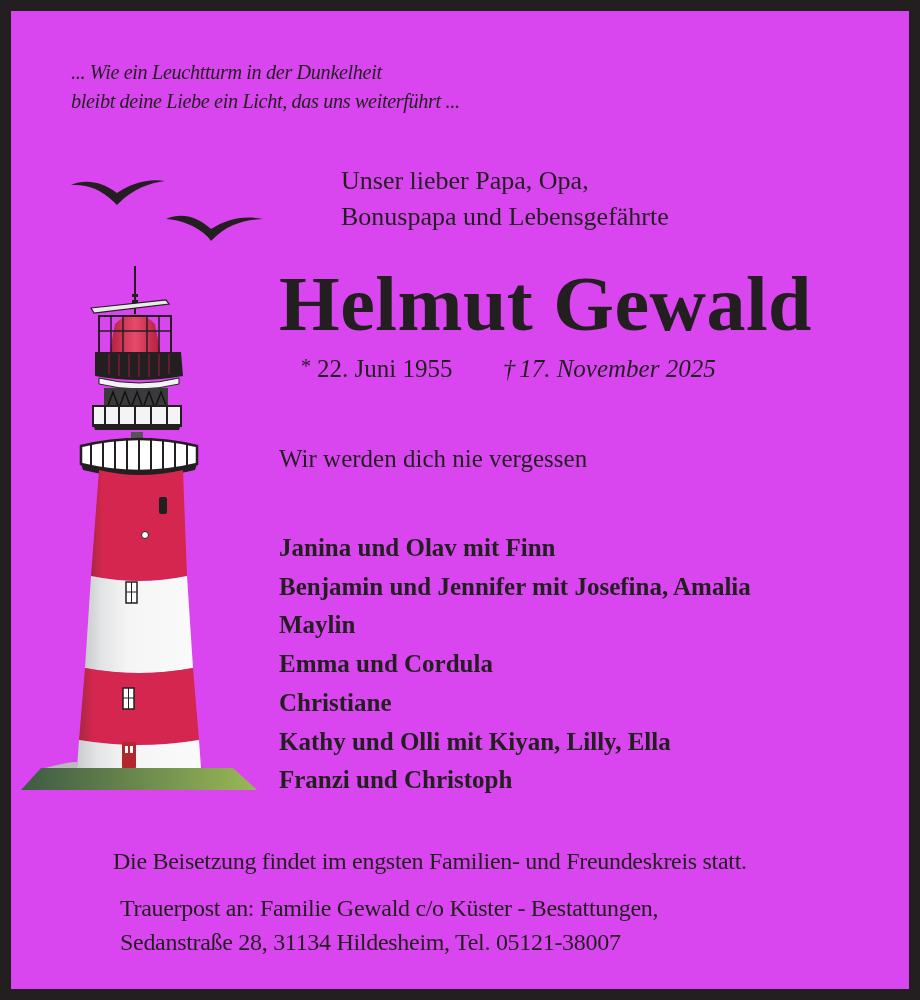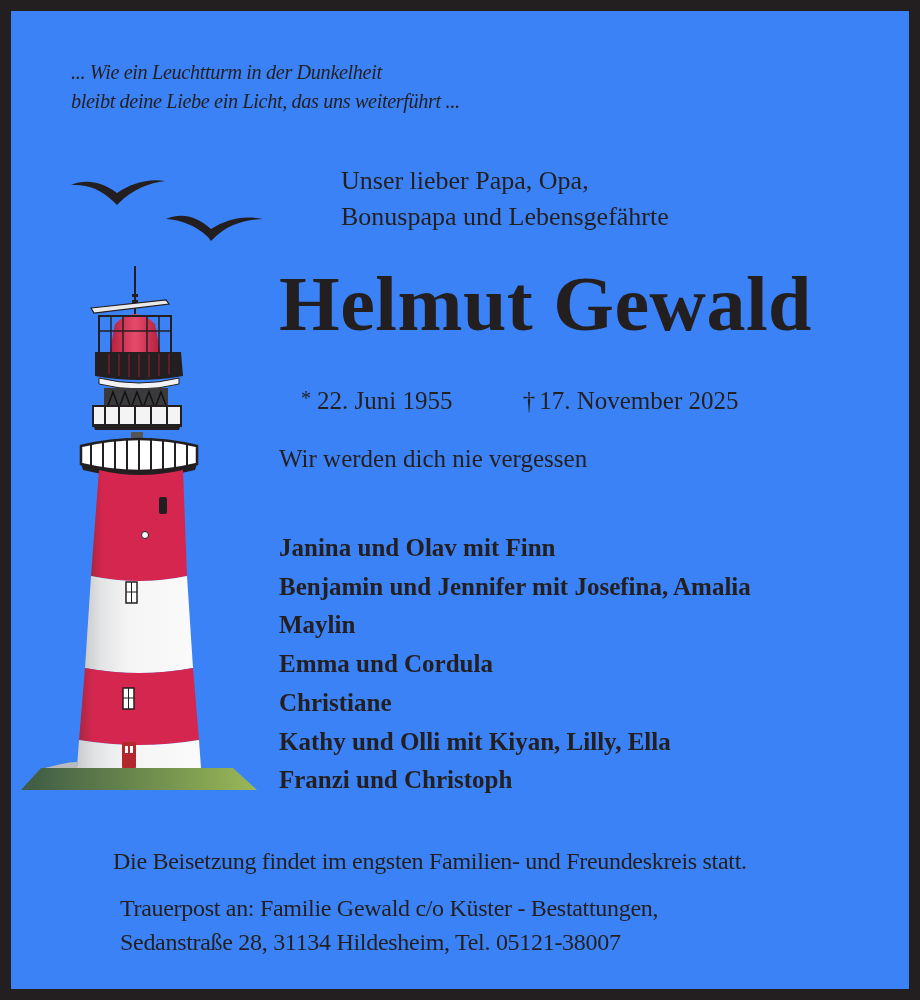--- a/index.html
+++ b/index.html
@@ -1,19 +1,19 @@
 <!DOCTYPE html>
 <html><head>
 <meta charset="utf-8">
 <style>
   html, body { margin: 0; padding: 0; }
   body { width: 920px; height: 1000px; background: #231f20; position: relative; overflow: hidden; }
   .card {
     position: absolute; left: 11px; top: 11px; width: 898px; height: 978px;
-    background: #3b82f6; box-sizing: border-box;
+    background: #d946ef; box-sizing: border-box;
   }
   .serif { font-family: "Liberation Serif", "DejaVu Serif", serif; color: #231f20; }
   .motto {
     position: absolute; left: 60px; top: 46px;
     font-size: 22px; font-style: italic; line-height: 29px; letter-spacing: -0.4px;
     transform: scaleX(0.92); transform-origin: left top;
   }
   .motto div { white-space: nowrap; }
   .birds { position: absolute; left: 60px; top: 164px; }
   .lighthouse { position: absolute; left: 0px; top: 245px; }
@@ -21,22 +21,22 @@
     position: absolute; left: 330px; width: 440px; top: 152px; text-align: left;
     font-size: 26px; line-height: 36px;
   }
   .name {
     position: absolute; left: 268px; top: 248px; font-size: 78px; font-weight: bold;
     letter-spacing: 0.5px; line-height: 90px; white-space: nowrap;
   }
   .dates {
     position: absolute; left: 290px; top: 338px; font-size: 25px; line-height: 34px; white-space: nowrap;
   }
-  .dates .born { display: inline-block; margin-top: 32px; }
-  .dates .died { display: inline-block; margin-left: 64px; }
+  .dates .born { display: inline-block; }
+  .dates .died { display: inline-block; margin-left: 44px; font-style: italic; }
   .dates .sym-star { font-size: 20px; vertical-align: 4px; margin-right: 6px; }
   .dates .sym-cross { margin-right: 4px; }
   .farewell {
     position: absolute; left: 268px; top: 431px; font-size: 25px; line-height: 34px; white-space: nowrap;
   }
   .mourners {
     position: absolute; left: 268px; top: 479px; font-size: 25px; font-weight: bold;
     line-height: 38.7px; white-space: nowrap; margin-top: 39px;
   }
   .notice {

